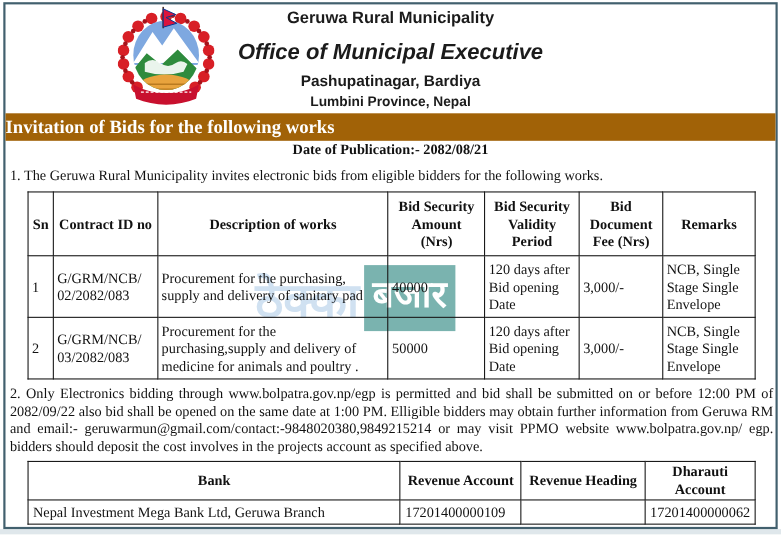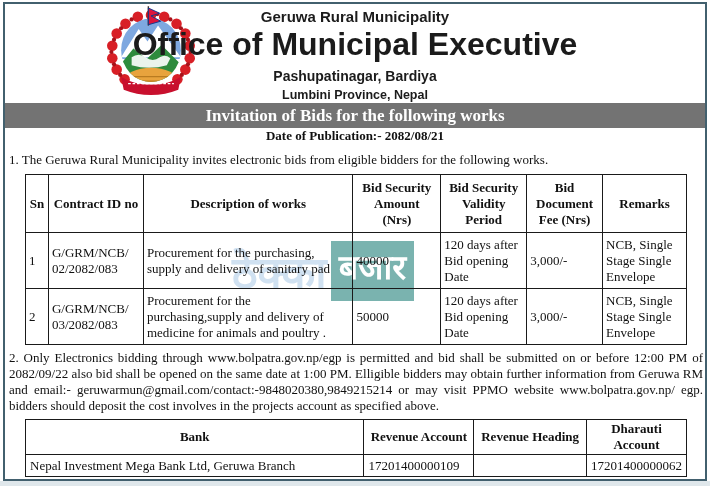--- a/index.html
+++ b/index.html
@@ -5,26 +5,26 @@
   html,body{margin:0;padding:0;}
   body{background:#eef1f3;font-family:"Liberation Serif",serif;}
   .page{position:relative;width:710px;height:486px;background:#ffffff;overflow:hidden;}
   .frame{position:absolute;left:3px;top:2px;width:700px;height:475px;border:2px solid #42606e;background:#fff;box-sizing:content-box;}
   .bottom-strip{position:absolute;left:0;top:481px;width:710px;height:5px;background:#dfe7eb;}
 
   
   .emblem{position:absolute;left:107px;top:6px;width:88px;height:92px;}
   .hdr{position:absolute;left:0;top:8px;width:100%;text-align:center;font-family:"Liberation Sans",sans-serif;color:#1b1b1b;}
   .hdr .l1{font-size:15px;font-weight:bold;}
-  .hdr .l2{font-size:32px;font-weight:bold;margin-top:1px;}
+  .hdr .l2{font-size:20px;font-weight:bold;margin-top:12px;font-style:italic;}
   .hdr .l3{font-size:14px;font-weight:bold;margin-top:5px;}
   .hdr .l4{font-size:12.5px;font-weight:bold;margin-top:4px;}
 
-  .banner{position:absolute;left:5px;top:103px;width:700px;height:25px;background:#737373;color:#fff;
-          text-align:center;line-height:25px;font-weight:bold;font-size:17px;font-family:"Liberation Serif",serif;}
+  .banner{position:absolute;left:5px;top:103px;width:700px;height:25px;background:#a16207;color:#fff;
+          line-height:25px;font-weight:bold;font-size:17px;font-family:"Liberation Serif",serif;}
 
   .pubdate{position:absolute;left:0;top:128px;width:100%;text-align:center;font-weight:bold;font-size:13px;color:#111;}
   .para1{position:absolute;left:9px;top:152px;width:694px;font-size:13px;color:#111;}
 
   
   .watermark{position:absolute;left:232px;top:241px;display:flex;opacity:0.55;z-index:0;}
   .wm-blue{font-size:44px;font-weight:bold;color:#abc9e6;font-family:"Liberation Sans",sans-serif;}
   .wm-red{margin-left:4px;background:#0f766e;color:#fff;font-size:34px;font-weight:bold;
           font-family:"Liberation Sans",sans-serif;padding:2px 8px 6px 8px;}
 

